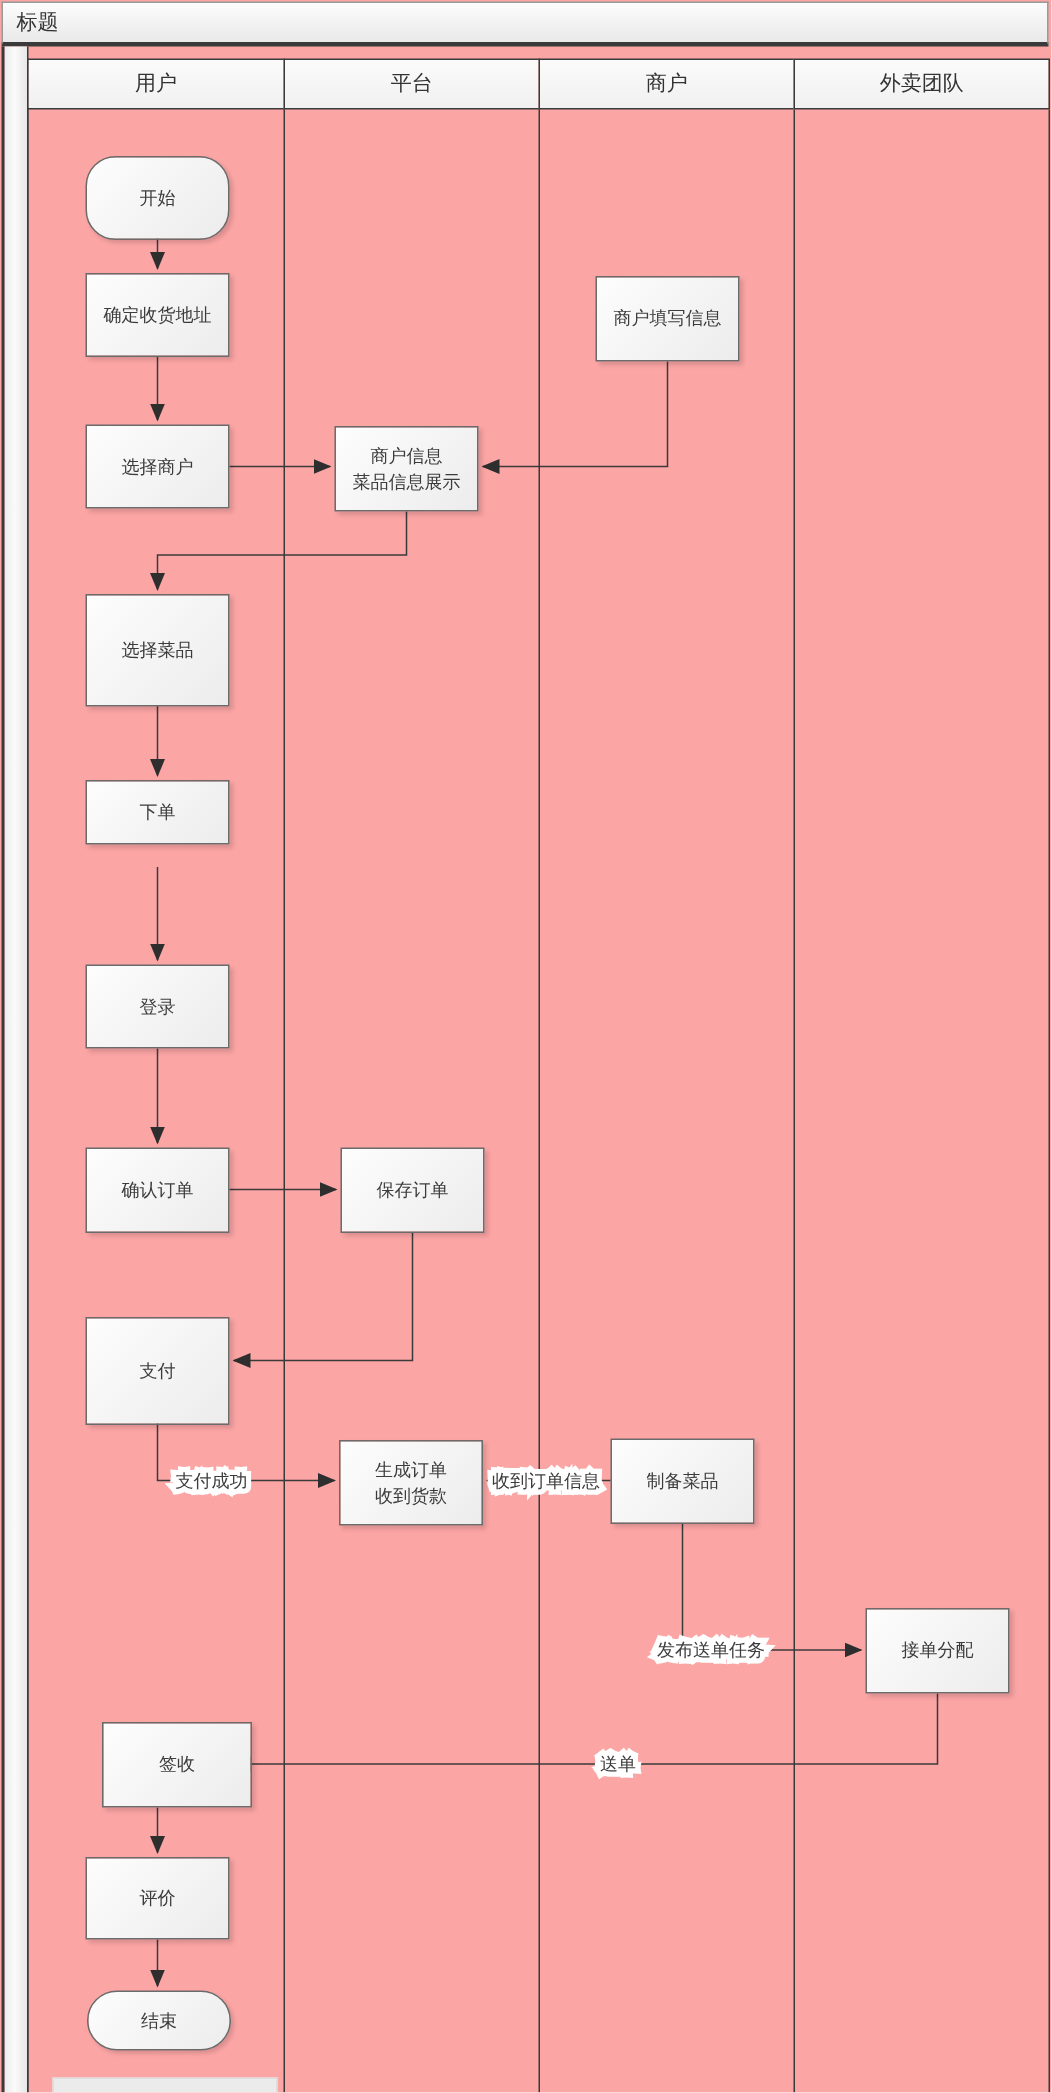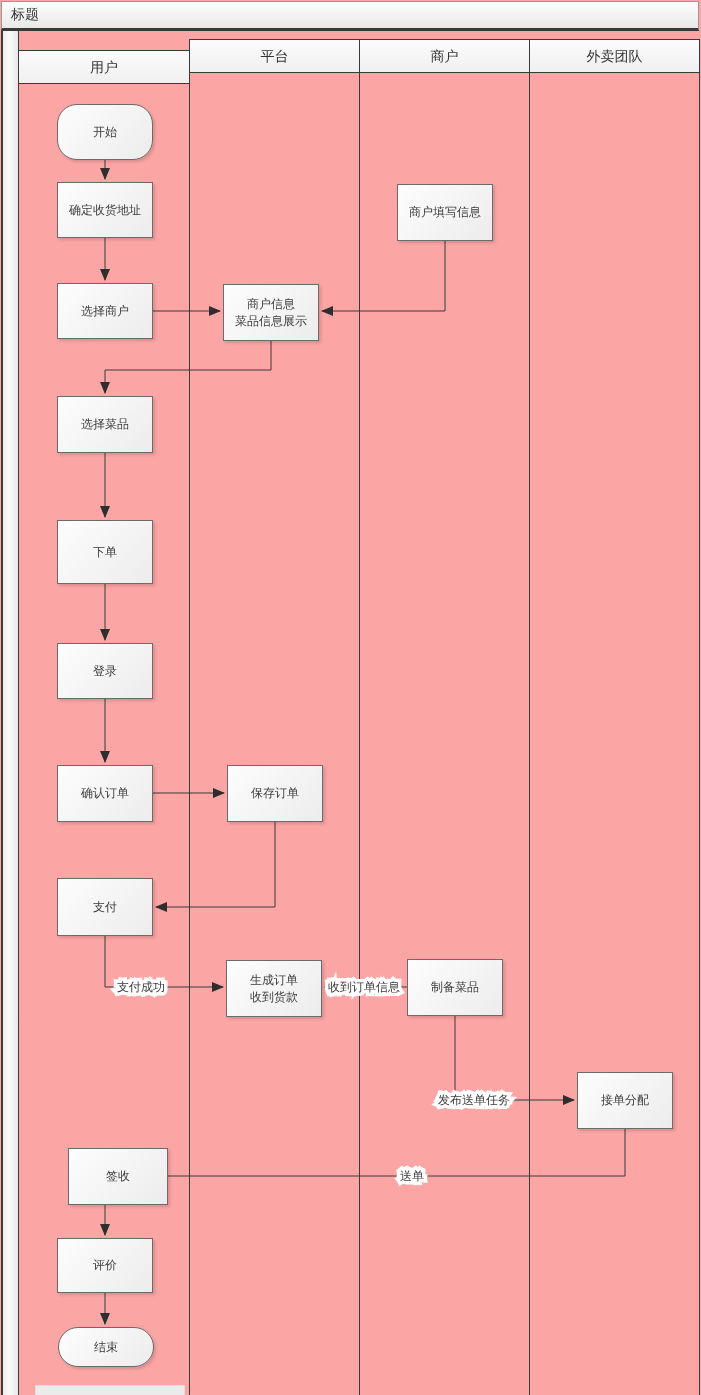--- a/index.html
+++ b/index.html
@@ -62,21 +62,21 @@
 
   <div id="phase-strip"></div>
 
   <div id="lane-bodies">
       <div class="lane-body" style="left: 18px; width: 171px;"></div>
       <div class="lane-body" style="left: 189px; width: 170px;"></div>
       <div class="lane-body" style="left: 359px; width: 170px;"></div>
       <div class="lane-body last" style="left: 529px; width: 171px;"></div>
     </div>
   <div id="lane-headers">
-      <div class="lane-header" style="left: 18px; width: 171px; margin-top: 11px;">用户</div>
+      <div class="lane-header" style="left: 18px; width: 171px;">用户</div>
       <div class="lane-header" style="left: 189px; width: 170px;">平台</div>
       <div class="lane-header" style="left: 359px; width: 170px;">商户</div>
       <div class="lane-header last" style="left: 529px; width: 171px;">外卖团队</div>
     </div>
 
   <svg id="edge-layer" width="701" height="1395" viewBox="0 0 701 1395" xmlns="http://www.w3.org/2000/svg">
     <defs>
       <marker id="arrowhead" markerWidth="12" markerHeight="10" refX="11" refY="5" orient="auto" markerUnits="userSpaceOnUse">
         <path d="M0,0 L12,5 L0,10 z" fill="#2e2e2e"></path>
       </marker>
@@ -115,36 +115,36 @@
       <div class="node rect" style="left: 57px; top: 283px; width: 96px; height: 56px;">
         <div>选择商户</div>
       </div>
       <div class="node rect" style="left: 223px; top: 284px; width: 96px; height: 57px;">
         <div>商户信息</div>
         <div>菜品信息展示</div>
       </div>
       <div class="node rect" style="left: 397px; top: 184px; width: 96px; height: 57px;">
         <div>商户填写信息</div>
       </div>
-      <div class="node rect" style="left: 57px; top: 396px; width: 96px; height: 57px;">
+      <div class="node rect" style="left: 57px; top: 396px; width: 96px; height: 75px;">
         <div>选择菜品</div>
       </div>
-      <div class="node rect" style="left: 57px; top: 520px; width: 96px; height: 64px;">
+      <div class="node rect" style="left: 57px; top: 520px; width: 96px; height: 43px;">
         <div>下单</div>
       </div>
       <div class="node rect" style="left: 57px; top: 643px; width: 96px; height: 56px;">
         <div>登录</div>
       </div>
       <div class="node rect" style="left: 57px; top: 765px; width: 96px; height: 57px;">
         <div>确认订单</div>
       </div>
       <div class="node rect" style="left: 227px; top: 765px; width: 96px; height: 57px;">
         <div>保存订单</div>
       </div>
-      <div class="node rect" style="left: 57px; top: 878px; width: 96px; height: 58px;">
+      <div class="node rect" style="left: 57px; top: 878px; width: 96px; height: 72px;">
         <div>支付</div>
       </div>
       <div class="node rect" style="left: 226px; top: 960px; width: 96px; height: 57px;">
         <div>生成订单</div>
         <div>收到货款</div>
       </div>
       <div class="node rect" style="left: 407px; top: 959px; width: 96px; height: 57px;">
         <div>制备菜品</div>
       </div>
       <div class="node rect" style="left: 577px; top: 1072px; width: 96px; height: 57px;">

